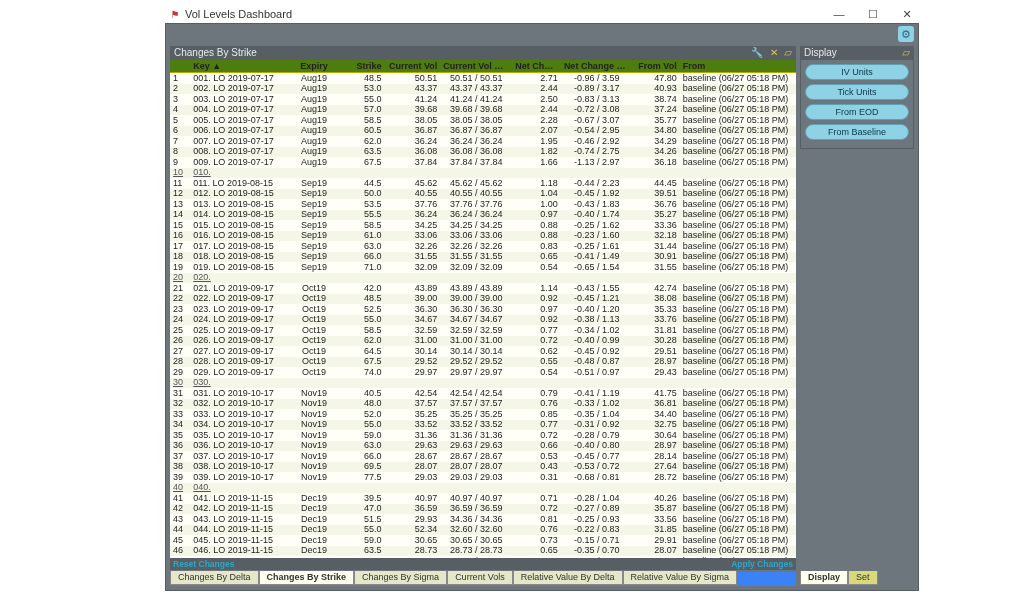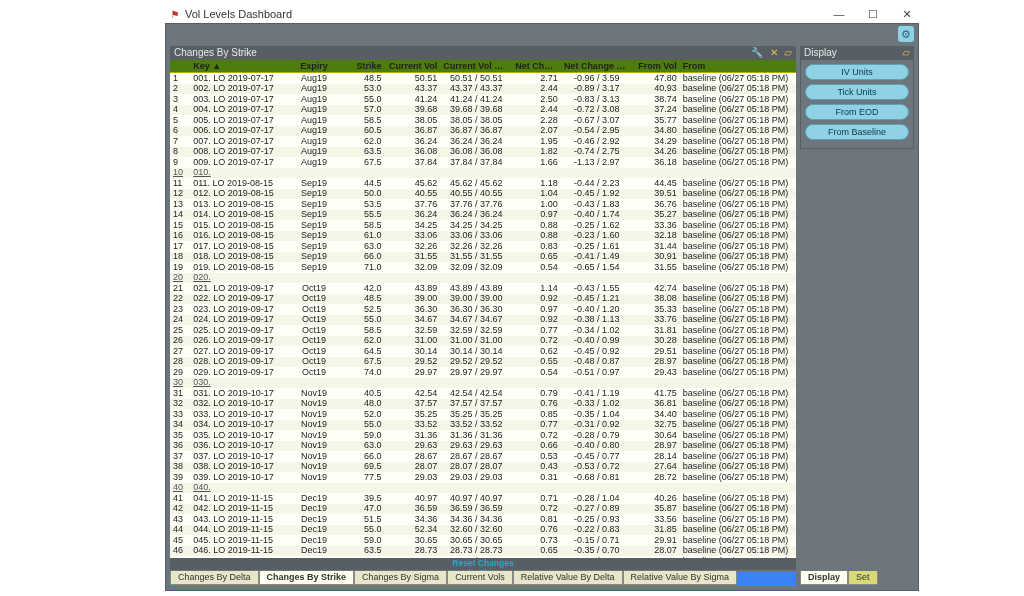--- a/index.html
+++ b/index.html
@@ -182,21 +182,20 @@
     right: 122px;
     bottom: 20px;
     height: 12px;
     background: #575f65;
     display: flex;
     justify-content: space-between;
     align-items: center;
     padding: 0 0;
     box-sizing: border-box;
     font-size: 9px;
-    flex-direction: column;
   }
   .footer-bar .fbtn {
     color: #2ca7c9;
     font-weight: 600;
     padding: 0 3px;
     cursor: pointer;
     font-size: 8.5px;
   }
   .tabs {
     position: absolute;
@@ -826,21 +825,21 @@
             <div class="cell c-nc">0.72</div>
             <div class="cell c-ncr">-0.27 / 0.89</div>
             <div class="cell c-fv">35.87</div>
             <div class="cell c-fr">baseline (06/27 05:18 PM)</div>
           </div>
           <div class="tbody-row">
             <div class="cell c-idx">43</div>
             <div class="cell c-key">043. LO 2019-11-15</div>
             <div class="cell c-exp">Dec19</div>
             <div class="cell c-str">51.5</div>
-            <div class="cell c-cv">34.36</div>
+            <div class="cell c-cv">29.93</div>
             <div class="cell c-cvr">34.36 / 34.36</div>
             <div class="cell c-nc">0.81</div>
             <div class="cell c-ncr">-0.25 / 0.93</div>
             <div class="cell c-fv">33.56</div>
             <div class="cell c-fr">baseline (06/27 05:18 PM)</div>
           </div>
           <div class="tbody-row">
             <div class="cell c-idx">44</div>
             <div class="cell c-key">044. LO 2019-11-15</div>
             <div class="cell c-exp">Dec19</div>

